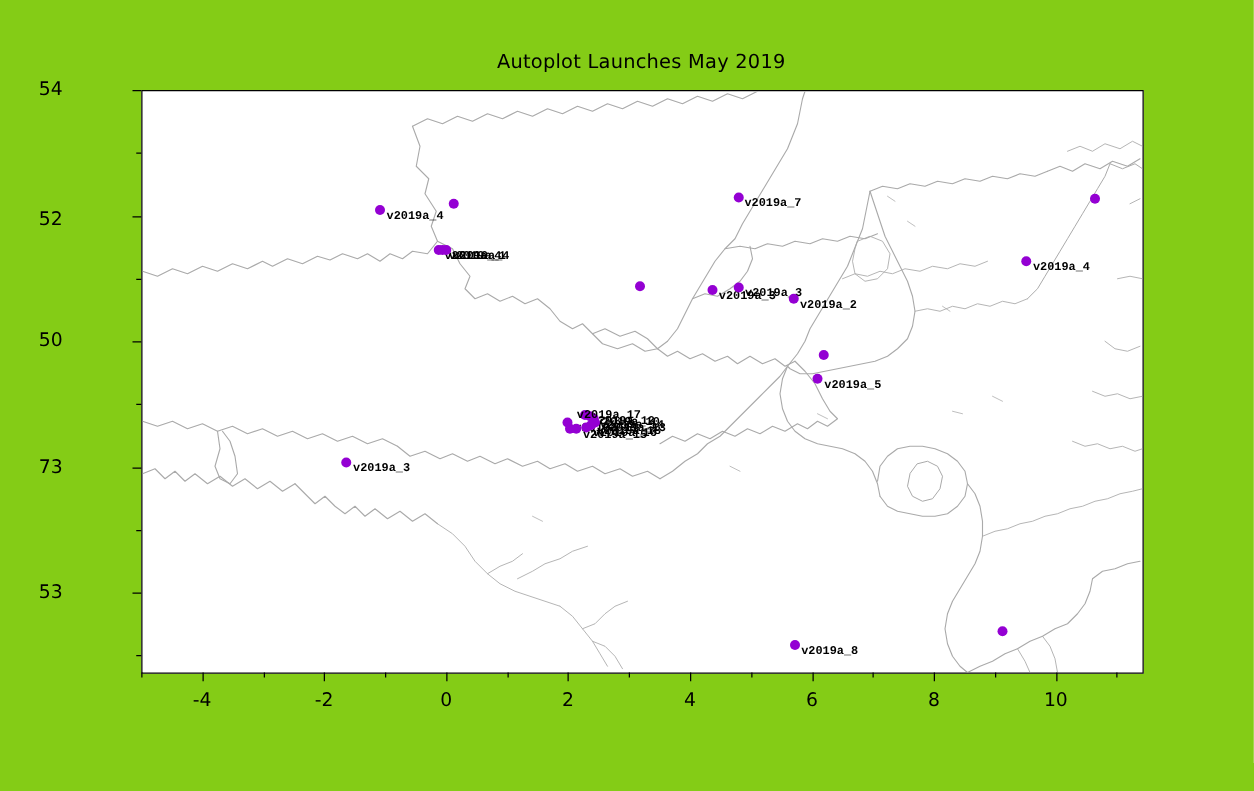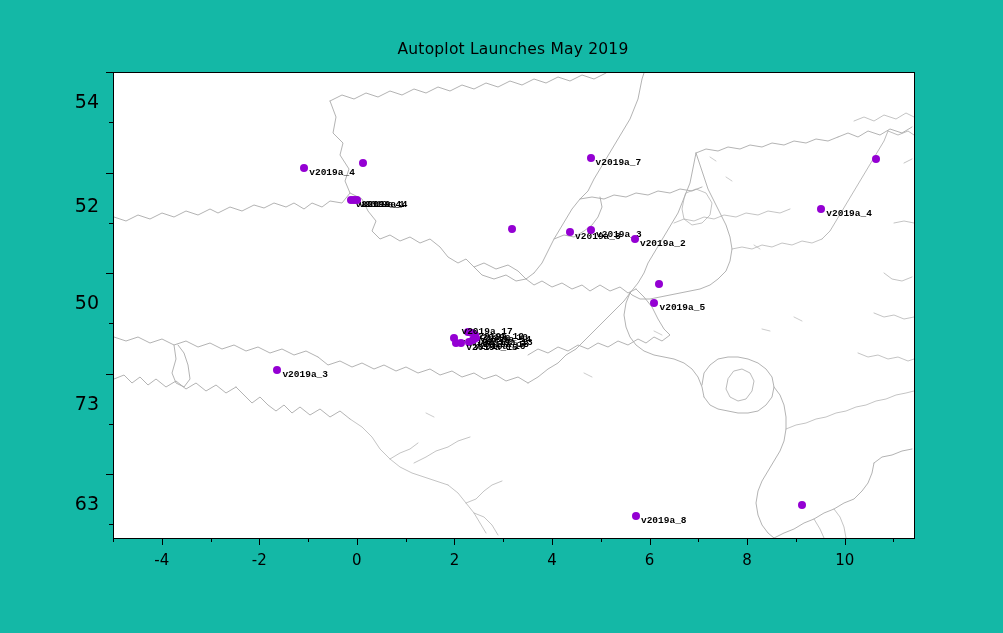--- a/index.html
+++ b/index.html
@@ -12,21 +12,21 @@
     height: 633px;
     font-family: "DejaVu Sans", sans-serif;
     overflow: hidden;
     position: relative;
   }
   #figure {
     position: absolute;
     left: 0; top: 0;
     width: 1003px;
     height: 633px;
-    background: #14b8a6;
+    background: #84cc16;
   }
   #plot-title {
     position: absolute;
     left: 113px;
     top: 40px;
     width: 800px;
     text-align: center;
     font-size: 15.5px;
     color: #000000;
     letter-spacing: 0.2px;
@@ -84,25 +84,23 @@
   .tick-minor-y { width: 4px; }
   .tick-major-x, .tick-minor-x {
     position: absolute;
     background: #000000;
     width: 1px;
   }
   .tick-major-x { height: 7px; }
   .tick-minor-x { height: 4px; }
   .ylabel-text {
     position: absolute;
-    text-align: right;
-    font-size: 19px;
-    color: #000000;
-    white-space: nowrap;
-    margin-top: 28px;
+    font-size: 15px;
+    color: #000000;
+    white-space: nowrap;
   }
   .xlabel-text {
     position: absolute;
     text-align: center;
     font-size: 15px;
     color: #000000;
     white-space: nowrap;
   }
 </style>
 </head>
@@ -238,21 +236,21 @@
         <div class="pt" style="left: 163.415px; top: 296.595px; background: rgb(148, 0, 211);"></div>
         <div class="pt-label" style="left: 166.415px; top: 298.595px;">v2019a_3</div>
         <div class="pt" style="left: 521.951px; top: 443.384px; background: rgb(148, 0, 211);"></div>
         <div class="pt-label" style="left: 524.951px; top: 445.384px;">v2019a_8</div>
         <div class="pt" style="left: 687.805px; top: 432.324px; background: rgb(148, 0, 211);"></div>
       </div>
   </div>
 
   <div id="ticks-layer">
       <div class="tick-major-y" style="left: 106px; top: 474.162px;"></div>
-      <div class="ylabel-text" style="left: 31px; top: 464.162px; width: 68px;">63</div>
+      <div class="ylabel-text" style="left: 31px; top: 464.162px; width: 68px;">53</div>
       <div class="tick-major-y" style="left: 106px; top: 373.622px;"></div>
       <div class="ylabel-text" style="left: 31px; top: 363.622px; width: 68px;">73</div>
       <div class="tick-major-y" style="left: 106px; top: 273.081px;"></div>
       <div class="ylabel-text" style="left: 31px; top: 263.081px; width: 68px;">50</div>
       <div class="tick-major-y" style="left: 106px; top: 172.541px;"></div>
       <div class="ylabel-text" style="left: 31px; top: 166px; width: 68px;">52</div>
       <div class="tick-major-y" style="left: 106px; top: 72px;"></div>
       <div class="ylabel-text" style="left: 31px; top: 62px; width: 68px;">54</div>
       <div class="tick-minor-y" style="left: 109px; top: 524.432px;"></div>
       <div class="tick-minor-y" style="left: 109px; top: 423.892px;"></div>

